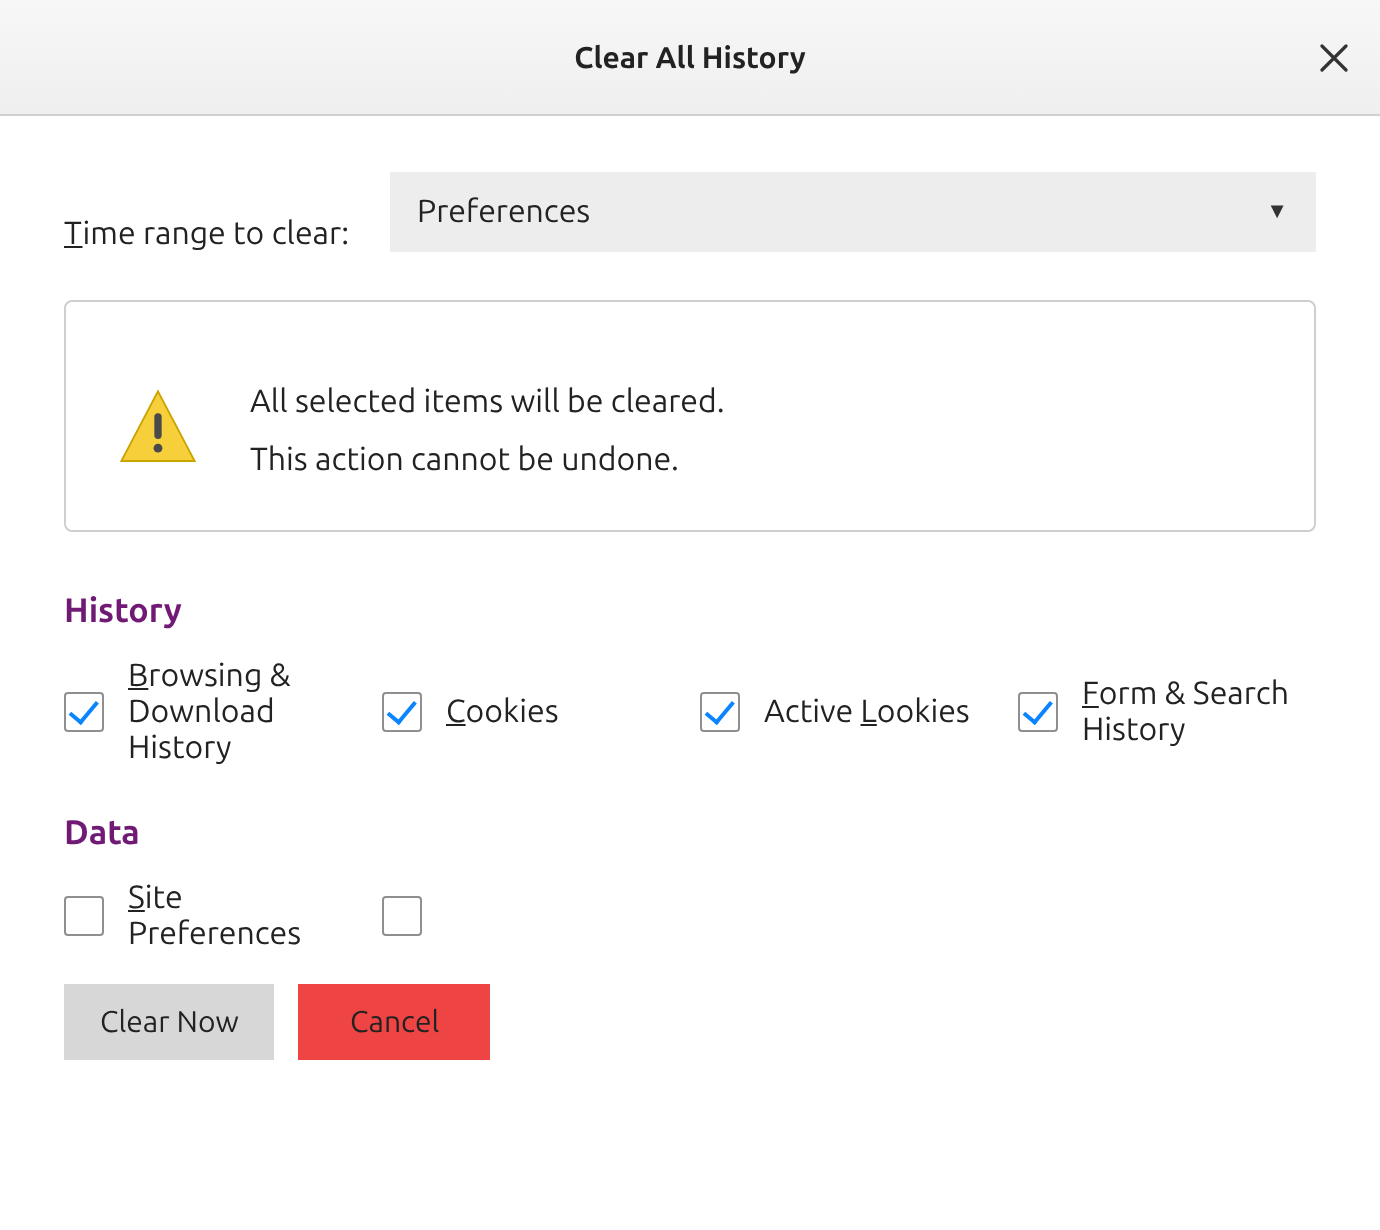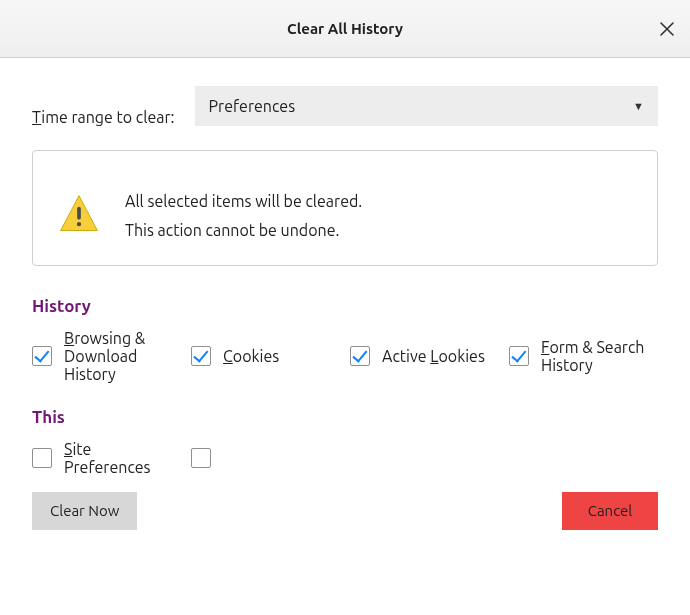--- a/index.html
+++ b/index.html
@@ -126,22 +126,22 @@
     .chk-box.checked::after {
       content: "";
       width: 12px;
       height: 6px;
       border-left: 2.5px solid #0a84ff;
       border-bottom: 2.5px solid #0a84ff;
       transform: rotate(-50deg) translate(1px, -1px);
     }
     .btn-row {
       display: flex;
-      justify-content: space-between;
-      gap: 22px;
+      justify-content: flex-start;
+      gap: 12px;
       margin-top: 8px;
     }
     .btn {
       min-width: 96px;
       height: 38px;
       padding: 0 18px;
       border: none;
       font-size: 15px;
       background: #ef4444;
       color: #222;
@@ -206,21 +206,21 @@
     <label class="chk-item">
       <span class="chk-box checked"></span>
       <span><span>Active </span><span class="underline-access">L</span><span>ookies</span></span>
     </label>
     <label class="chk-item">
       <span class="chk-box checked"></span>
       <span><span class="underline-access">F</span><span>orm &amp; Search History</span></span>
     </label>
   </div>
 
-  <div class="section-head">This</div>
+  <div class="section-head">Data</div>
 
   <div class="grid-opts" style="margin-bottom:16px;">
     <label class="chk-item">
       <span class="chk-box"></span>
       <span><span class="underline-access">S</span><span>ite Preferences</span></span>
     </label>
     <label class="chk-item">
       <span class="chk-box"></span>
     </label>
   </div>

